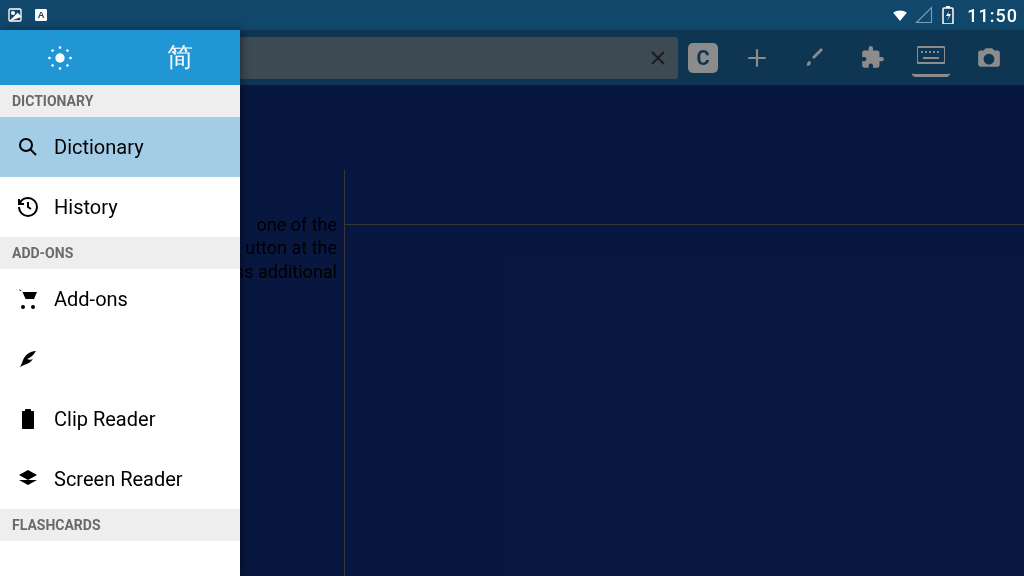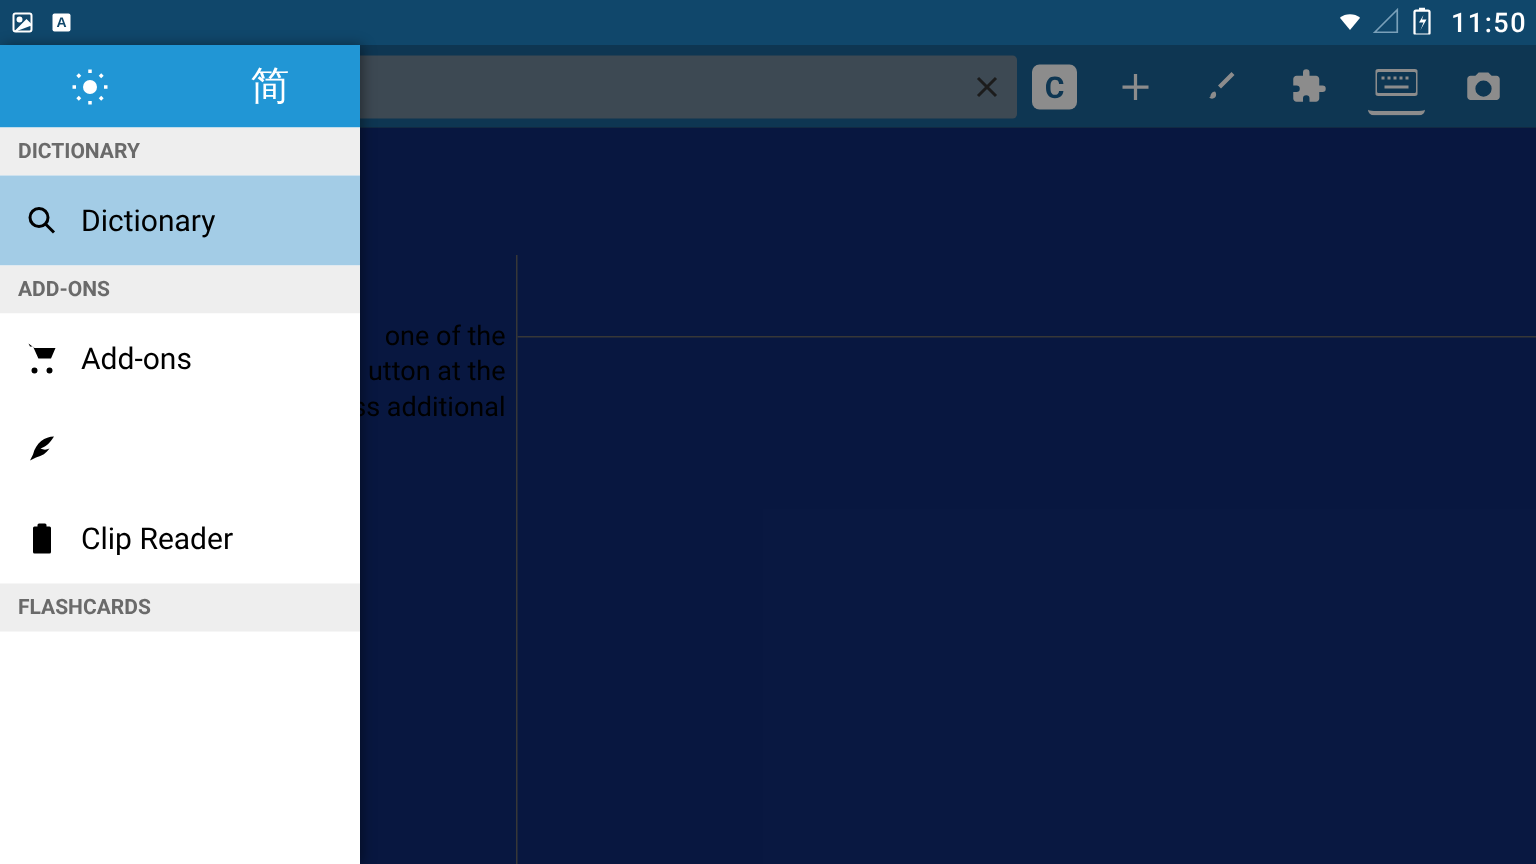--- a/index.html
+++ b/index.html
@@ -2,21 +2,21 @@
 <html><head>
 <meta charset="utf-8">
 <style>
   * { box-sizing: border-box; margin: 0; padding: 0; }
   html, body { width: 1024px; height: 576px; overflow: hidden; font-family: "Segoe UI", "Roboto", Arial, sans-serif; }
   body { position: relative; background: #808080; }
 
   
   .statusbar { position: absolute; top: 0; left: 0; right: 0; height: 30px; background: #10476b; color: #fff; display: flex; align-items: center; padding: 0 6px; font-size: 14px; }
   .statusbar .left { display: flex; gap: 8px; align-items: center; }
-  .statusbar .right { margin-left: auto; display: flex; gap: 6px; }
+  .statusbar .right { margin-left: auto; display: flex; gap: 6px; align-items: center; }
   .sb-icon { width: 18px; height: 18px; display: flex; align-items: center; justify-content: center; }
   .sb-time { font-size: 18px; font-weight: 500; letter-spacing: 1px; margin-left: 4px; }
 
   
   .appbar { position: absolute; top: 30px; left: 0; right: 0; height: 55px; background: #1a6395; display: flex; align-items: center; padding: 0 8px; }
   .search-stub { flex: 1; height: 42px; background: #6f8698; border-radius: 3px; margin-right: 10px; display: flex; align-items: center; justify-content: flex-end; padding-right: 8px; }
   .appbar-icons { display: flex; gap: 20px; align-items: center; padding-right: 8px; }
   .appbar-icon { width: 38px; height: 38px; display: flex; align-items: center; justify-content: center; color: #fff; border-radius: 4px; }
   .appbar-icon.c-badge { background: #fff; color: #1a6395; font-weight: 700; width: 30px; height: 30px; font-size: 20px; border-radius: 5px; }
 
@@ -168,20 +168,30 @@
   <div class="drawer-item active">
     <span class="item-icon">
       <svg width="24" height="24" viewBox="0 0 24 24" fill="none" stroke="#000" stroke-width="2">
           <circle cx="10" cy="10" r="6"></circle>
           <line x1="20" y1="20" x2="14.5" y2="14.5"></line>
         </svg>
     </span>
     <span class="item-label">Dictionary</span>
   </div>
 
+  <div class="drawer-item">
+    <span class="item-icon">
+      <svg width="24" height="24" viewBox="0 0 24 24" fill="none" stroke="#000" stroke-width="2">
+          <path d="M3 12a9 9 0 109-9 9 9 0 00-8.5 6"></path>
+          <polyline points="3 4 3 9 8 9"></polyline>
+          <polyline points="12 7 12 12 15 14"></polyline>
+        </svg>
+    </span>
+    <span class="item-label">History</span>
+  </div>
 
   <div class="section-header">ADD-ONS</div>
 
   <div class="drawer-item">
     <span class="item-icon">
       <svg width="24" height="24" viewBox="0 0 24 24" fill="#000">
           <path d="M7 18a2 2 0 100 4 2 2 0 000-4zm10 0a2 2 0 100 4 2 2 0 000-4zM3 2l1 2h2l3.6 8H18l3-7H7"></path>
         </svg>
     </span>
     <span class="item-label">Add-ons</span>
@@ -199,15 +209,23 @@
   <div class="drawer-item">
     <span class="item-icon">
       <svg width="24" height="24" viewBox="0 0 24 24" fill="#000">
           <rect x="6" y="4" width="12" height="18" rx="1"></rect>
           <rect x="9" y="2" width="6" height="4" rx="1"></rect>
         </svg>
     </span>
     <span class="item-label">Clip Reader</span>
   </div>
 
+  <div class="drawer-item">
+    <span class="item-icon">
+      <svg width="24" height="24" viewBox="0 0 24 24" fill="#000">
+          <path d="M12 3L3 8l9 5 9-5-9-5zM3 13l9 5 9-5"></path>
+        </svg>
+    </span>
+    <span class="item-label">Screen Reader</span>
+  </div>
 
   <div class="section-header">FLASHCARDS</div>
 </div>
 
 </body></html>

